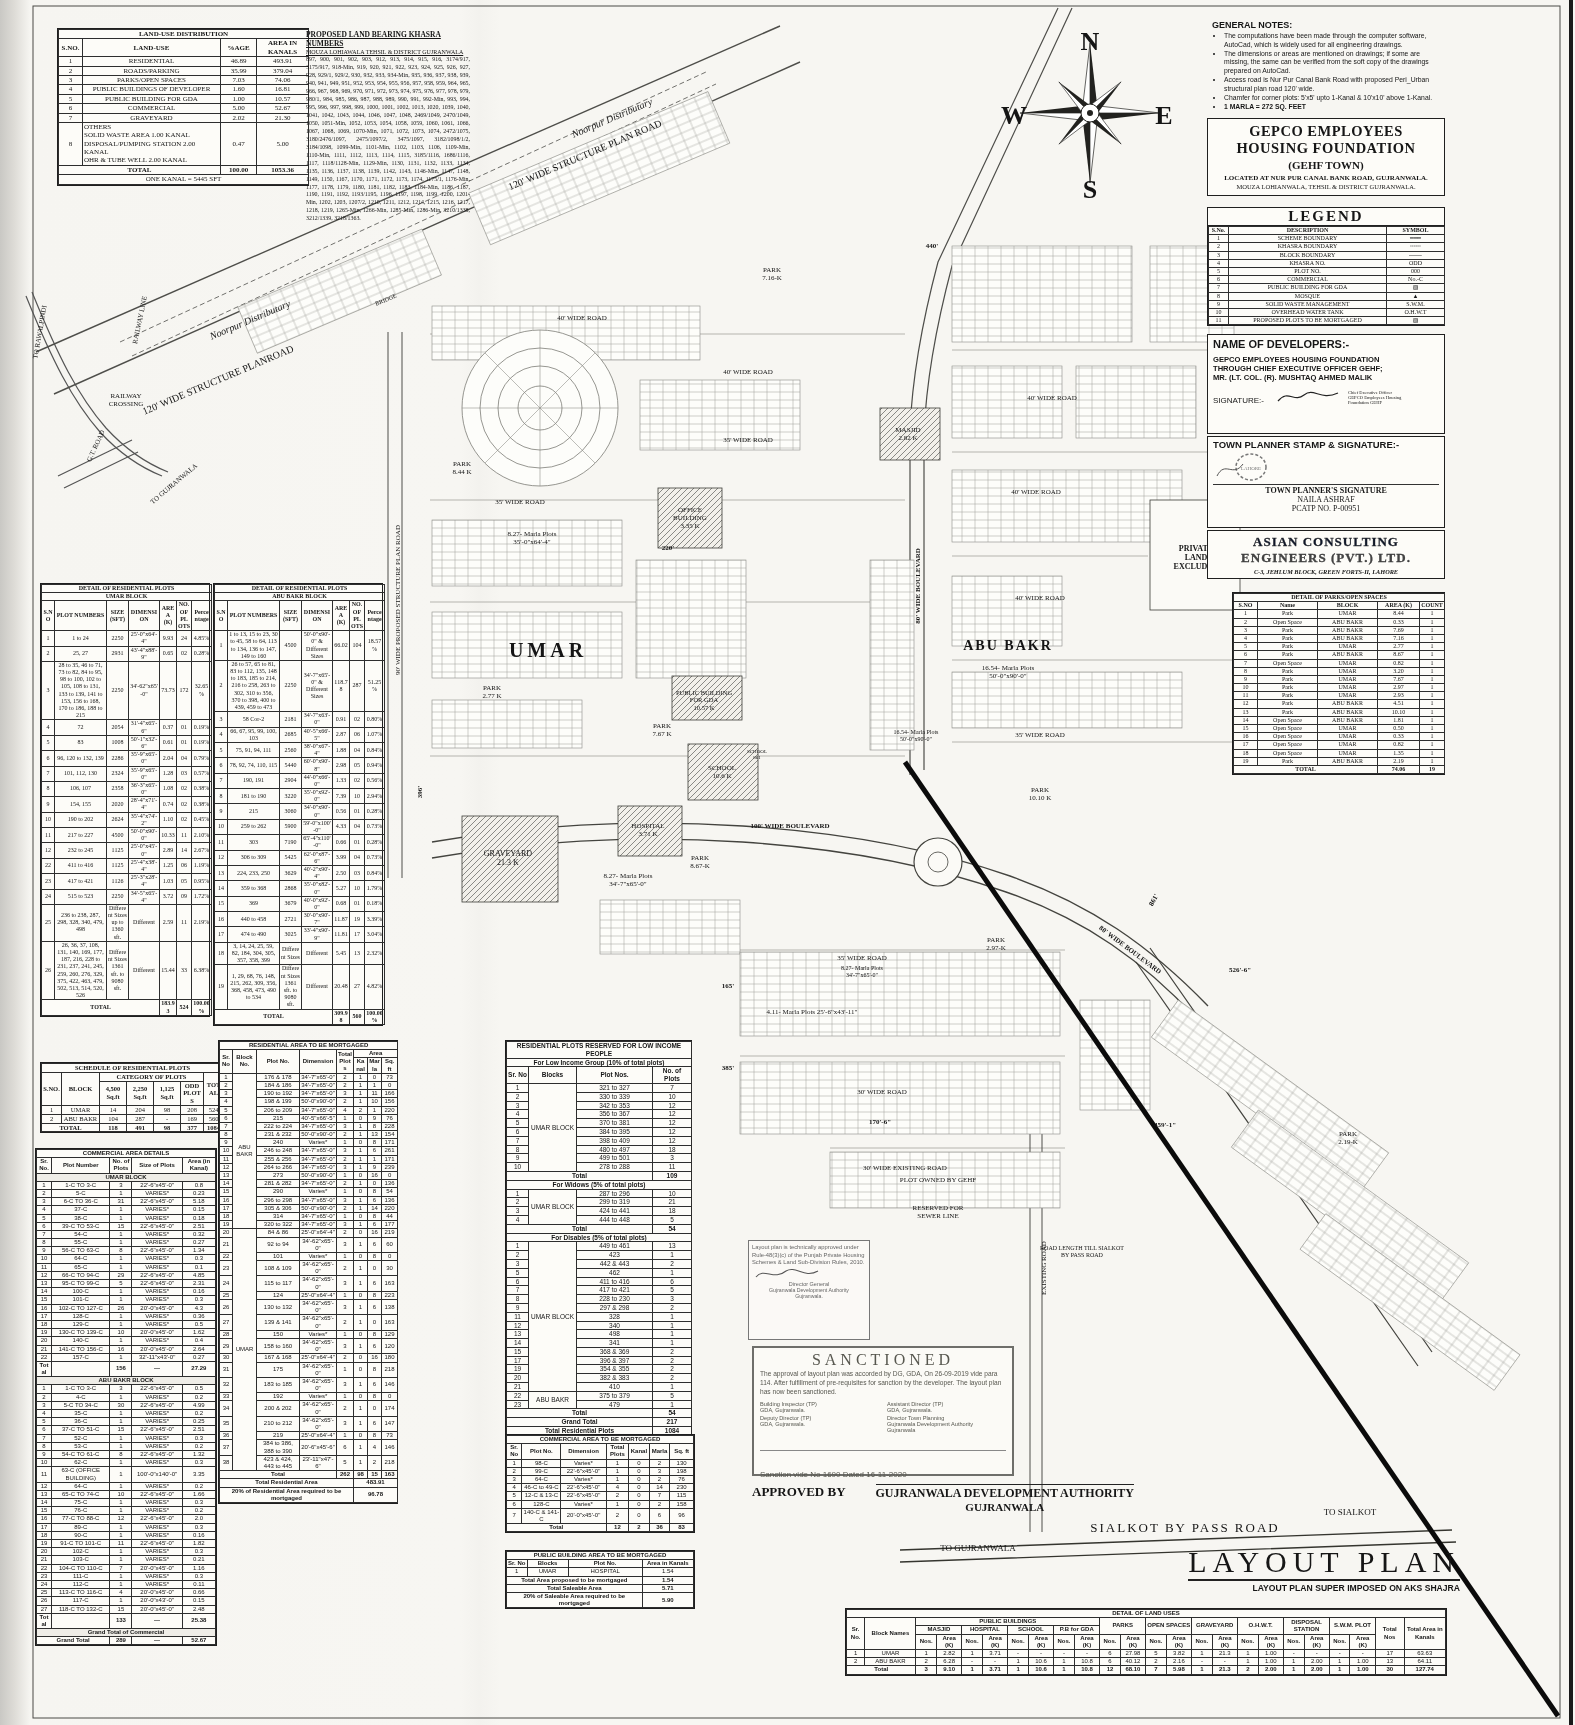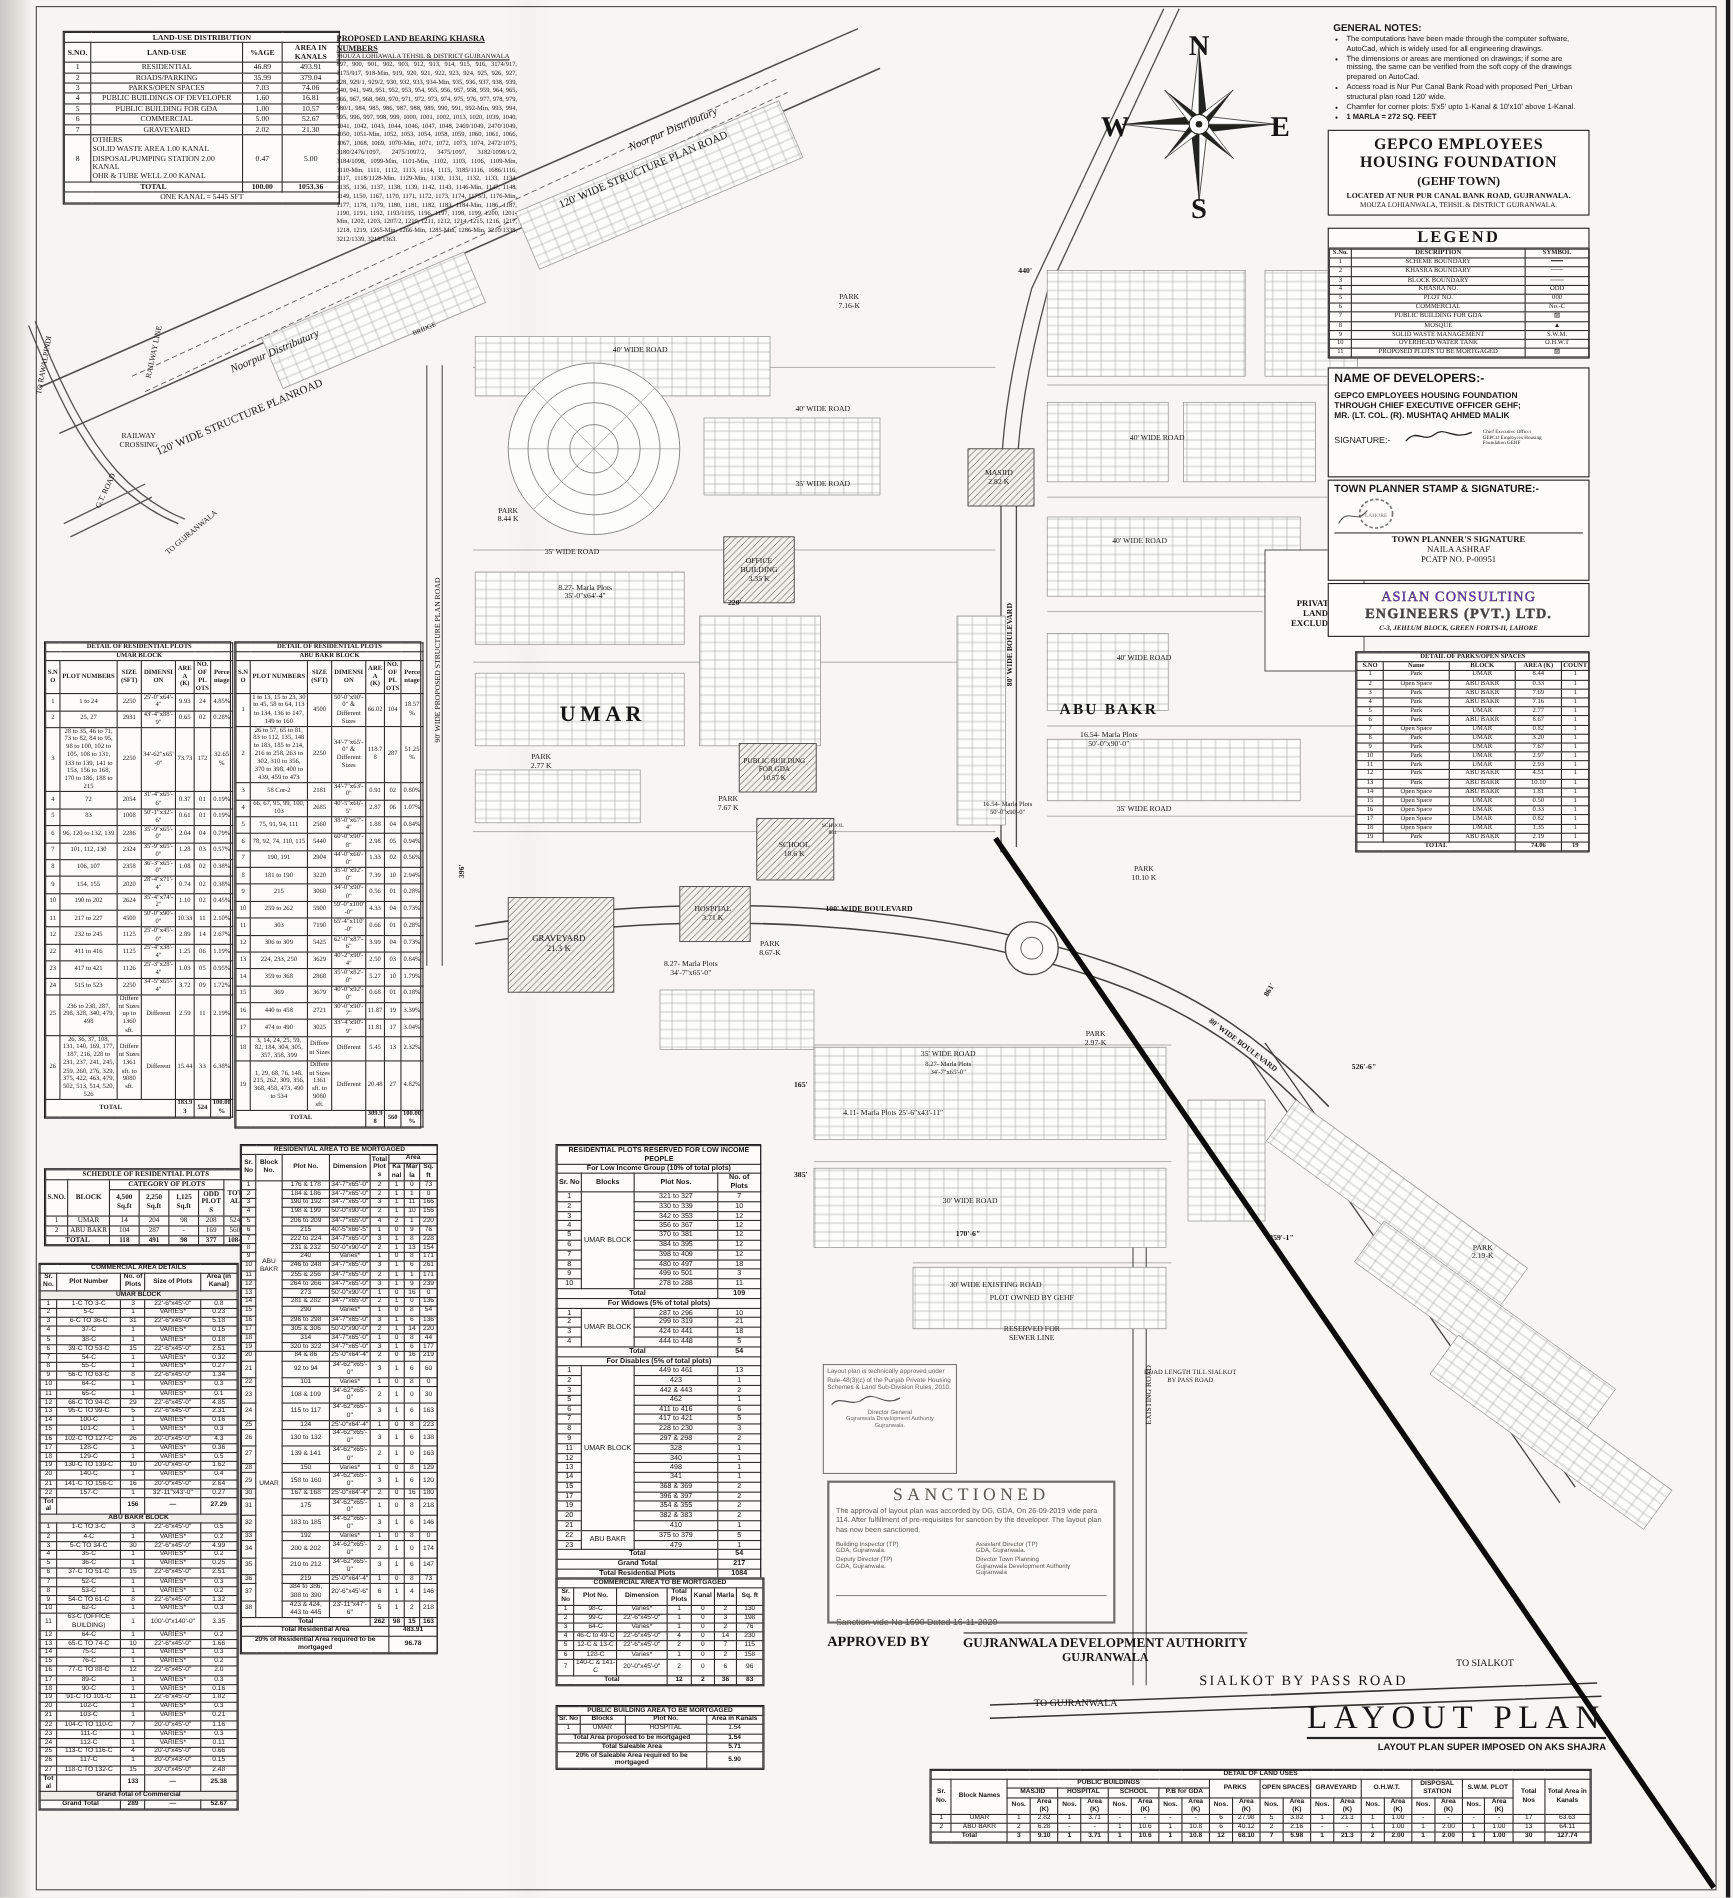--- a/index.html
+++ b/index.html
@@ -494,21 +494,21 @@
       <ellipse cx="38" cy="17" rx="15" ry="13" fill="none" stroke="#777" stroke-width="1.5" stroke-dasharray="3 2"></ellipse>
       <text x="38" y="20" font-size="5" text-anchor="middle" fill="#777">LAHORE</text>
       <path d="M4 26 C12 10 20 28 30 14" stroke="#555" fill="none" stroke-width="1"></path>
     </svg>
     <div style="border-top:1px solid #333;font-size:8px;font-weight:bold;padding-top:1px;">TOWN PLANNER'S SIGNATURE</div>
     <div style="font-size:8px;">NAILA ASHRAF</div>
     <div style="font-size:8px;">PCATP NO. P-00951</div>
   </div>
 
   <div class="p bx" style="left:1207px;top:530px;width:238px;padding:3px 4px;text-align:center;">
-    <div style="font-size:13px;font-weight:normal;letter-spacing:1px;-webkit-text-stroke:0.3px #333;color:#6d28d9;">ASIAN CONSULTING</div>
+    <div style="font-size:13px;font-weight:bold;letter-spacing:1px;-webkit-text-stroke:0.3px #333;color:#0f172a;">ASIAN CONSULTING</div>
     <div style="font-size:13px;font-weight:bold;letter-spacing:1px;-webkit-text-stroke:0.3px #333;color:#444;">ENGINEERS (PVT.) LTD.</div>
     <div style="font-size:6.3px;font-style:italic;font-weight:bold;margin-top:2px;">C-3, JEHLUM BLOCK, GREEN FORTS-II, LAHORE</div>
   </div>
 
   <div class="p bx f6" style="left:1232px;top:592px;width:213px;">
     <table>
       <colgroup>
           <col style="width:24px">
           <col style="width:60px">
           <col style="width:60px">

